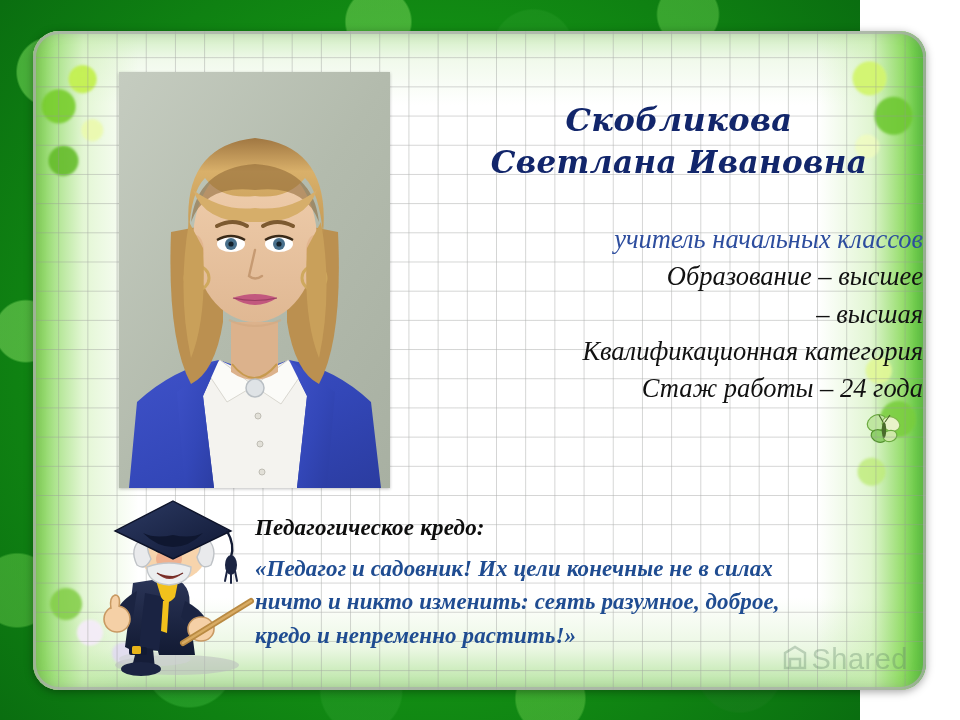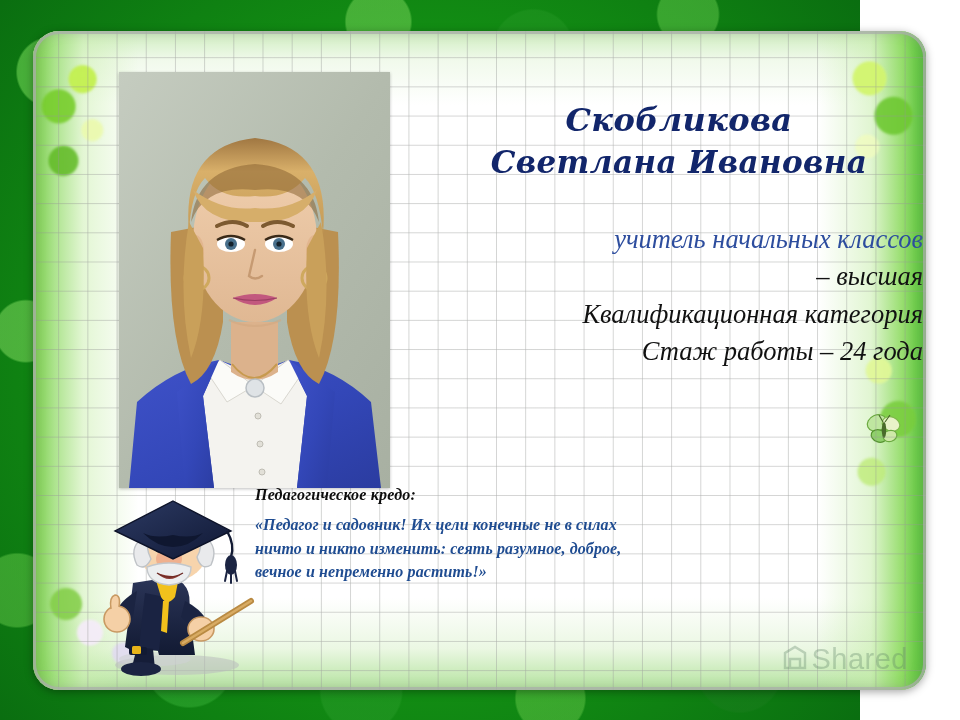--- a/index.html
+++ b/index.html
@@ -181,25 +181,25 @@
     font-family: "Liberation Serif", serif;
     font-style: italic;
     font-size: 26.5px;
     line-height: 1.41;
     color: #111111;
   }
   #details .blue { color: #2d4d9e; }
 
   #credo {
     position: absolute;
-    left: 222px; top: 452px; width: 430px;
+    left: 222px; top: 480px; width: 430px;
     z-index: 8;
     font-family: "Liberation Serif", serif;
     font-style: italic;
-    font-size: 16px;
+    font-size: 23px;
     line-height: 1.46;
   }
   #credo-title {
     color: #0d0d0d;
     font-weight: bold;
     margin-bottom: 7px;
     letter-spacing: .2px;
   }
   #credo-quote {
     color: #1f4c91;
@@ -349,31 +349,32 @@
       </svg>
     </div>
 
     <div id="name-block">
       <div class="ln1">Скобликова</div>
       <div class="ln2">Светлана  Ивановна</div>
     </div>
 
     <div id="details">
       <div class="blue">учитель начальных классов</div>
+      <div>Образование – высшее</div>
       <div>– высшая</div>
       <div>Квалификационная категория</div>
       <div>Стаж работы – 24 года</div>
     </div>
 
     <div id="credo">
       <div id="credo-title">Педагогическое кредо:</div>
       <div id="credo-quote">
         <div>«Педагог и садовник!  Их цели конечные не в силах</div>
         <div>ничто и никто изменить: сеять разумное, доброе,</div>
-        <div>вечное и непременно растить!»</div>
+        <div>кредо и непременно растить!»</div>
       </div>
     </div>
 
     <div id="mascot">
       <svg width="175" height="188" viewBox="0 0 175 188">
         <defs>
           <linearGradient id="robe" x1="0" y1="0" x2="0" y2="1">
             <stop offset="0%" stop-color="#2b3558"></stop>
             <stop offset="100%" stop-color="#121a33"></stop>
           </linearGradient>

